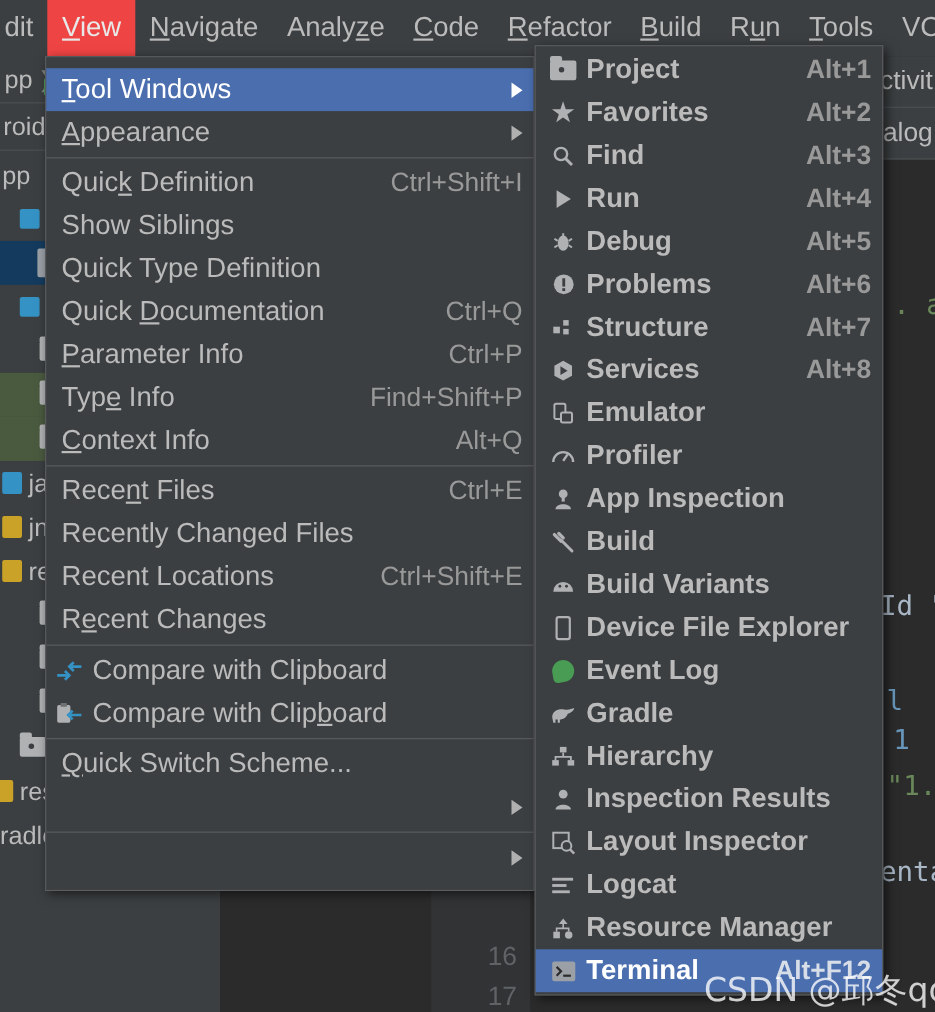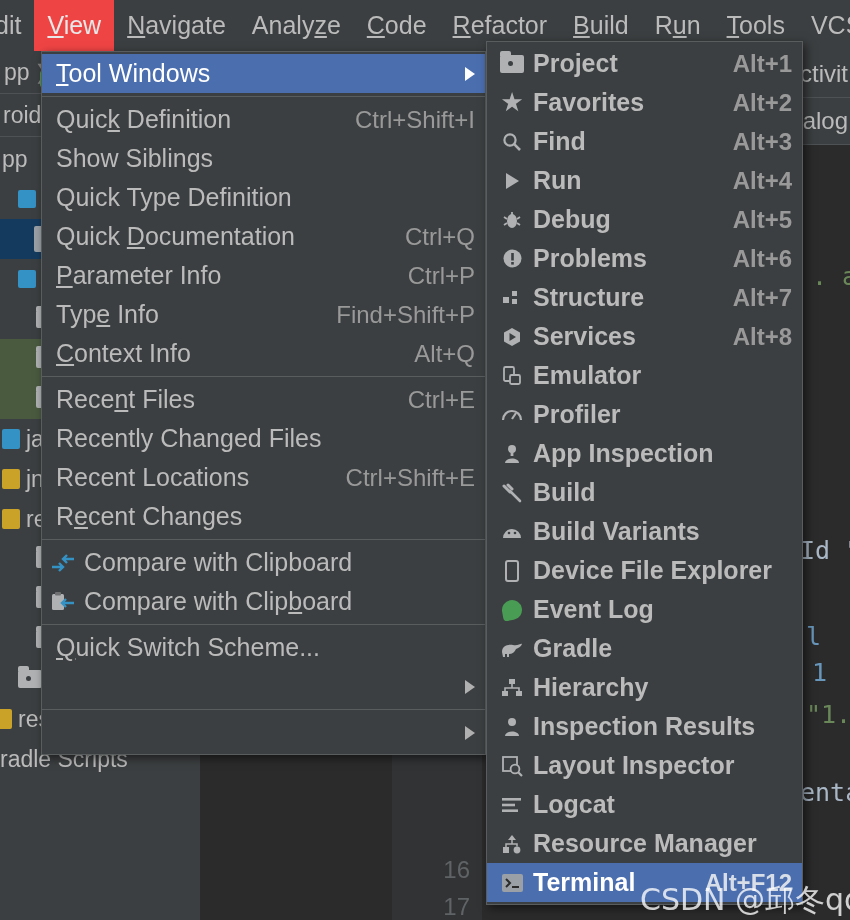--- a/index.html
+++ b/index.html
@@ -11,20 +11,21 @@
   }
   #root { position: relative; width: 850px; height: 920px; }
 
   
   .ide-bg { position: absolute; inset: 0; background: #3c3f41; }
 
   .menubar {
     position: absolute; top: 0; left: 0; width: 850px; height: 51px;
     background: #3c3f41; display: flex; align-items: center;
     overflow: hidden;
+    padding-left: 9px;
   }
   .menubar-item {
     height: 51px; display: flex; align-items: center;
     padding: 0 13px; color: #bbbbbb; font-size: 25px; white-space: nowrap;
   }
   .menubar-item.active { background: #ef4444; color: #e8e8e8; }
   .menubar-item u { text-decoration: underline; text-underline-offset: 2px; }
 
   
   .proj-panel {
@@ -74,21 +75,21 @@
   .c-green { color: #6a8759; }
   .c-blue  { color: #6897bb; }
   .c-gray  { color: #a9b7c6; }
 
   
   .menu-popup {
     position: absolute; left: 41px; top: 51px; width: 445px;
     background: #3c3f41;
     border: 1px solid #5a5d5e;
     box-shadow: 3px 3px 9px rgba(0,0,0,0.55);
-    padding: 2px 0;
+    padding: 10px 0;
   }
   .mi {
     position: relative; height: 39px; display: flex; align-items: center;
     padding: 0 10px 0 14px; color: #bbbbbb; font-size: 25px; white-space: nowrap;
   }
   .mi.hl { background: #4b6eaf; color: #ffffff; }
   .mi .mi-icon {
     width: 34px; min-width: 34px; height: 28px;
     display: flex; align-items: center; justify-content: center;
     margin-right: 4px;
@@ -279,20 +280,24 @@
       </div>
     </div>
   </div>
 
   <div class="menu-popup">
 
     <div class="mi hl">
       <span class="mi-label"><u>T</u>ool Windows</span>
       <span class="mi-arrow"></span>
     </div>
+    <div class="mi">
+      <span class="mi-label"><u>A</u>ppearance</span>
+      <span class="mi-arrow"></span>
+    </div>
 
     <div class="msep"></div>
 
     <div class="mi">
       <span class="mi-label">Quic<u>k</u> Definition</span>
       <span class="mi-key">Ctrl+Shift+I</span>
     </div>
     <div class="mi">
       <span class="mi-label">Show Siblings</span>
     </div>

